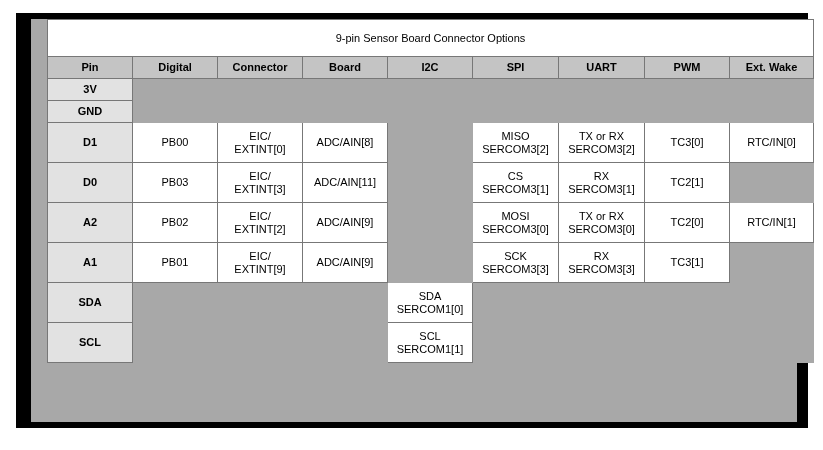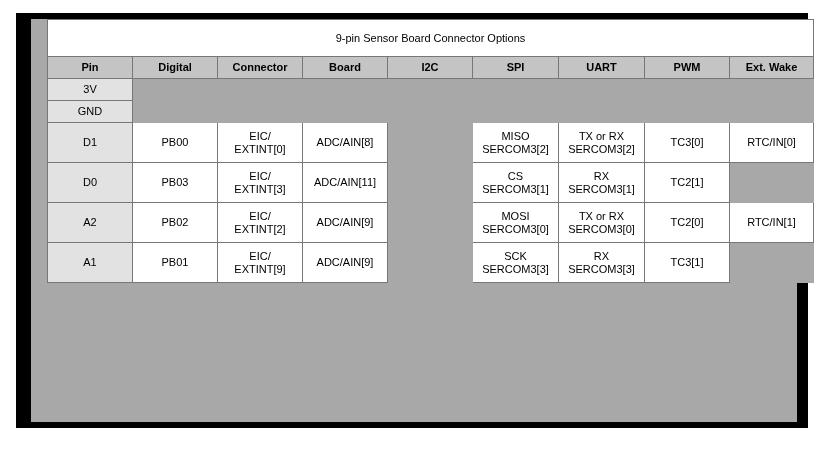--- a/index.html
+++ b/index.html
@@ -69,21 +69,21 @@
   .hdr-cell {
     background: #c4c4c4;
     font-weight: bold;
     font-size: 11px;
     height: 22px;
   }
 
   
   .pin-cell {
     background: #e2e2e2;
-    font-weight: normal;
+    font-weight: bold;
     font-size: 11px;
   }
 
   
   .data-cell {
     background: #ffffff;
   }
 
   
   .empty-cell {
@@ -253,16 +253,44 @@
             </td>
             <td class="data-cell">
               <span class="cell-line">RX</span>
               <span class="cell-line">SERCOM3[3]</span>
             </td>
             <td class="data-cell">
               <span class="cell-line">TC3[1]</span>
             </td>
             <td class="empty-cell"></td>
           </tr>
+          <tr class="row-tall">
+            <td class="pin-cell">SDA</td>
+            <td class="empty-cell"></td>
+            <td class="empty-cell"></td>
+            <td class="empty-cell"></td>
+            <td class="data-cell">
+              <span class="cell-line">SDA</span>
+              <span class="cell-line">SERCOM1[0]</span>
+            </td>
+            <td class="empty-cell"></td>
+            <td class="empty-cell"></td>
+            <td class="empty-cell"></td>
+            <td class="empty-cell"></td>
+          </tr>
+          <tr class="row-tall">
+            <td class="pin-cell">SCL</td>
+            <td class="empty-cell"></td>
+            <td class="empty-cell"></td>
+            <td class="empty-cell"></td>
+            <td class="data-cell">
+              <span class="cell-line">SCL</span>
+              <span class="cell-line">SERCOM1[1]</span>
+            </td>
+            <td class="empty-cell"></td>
+            <td class="empty-cell"></td>
+            <td class="empty-cell"></td>
+            <td class="empty-cell"></td>
+          </tr>
         </tbody>
     </table>
   </div>
 </div>
 
 </body></html>

